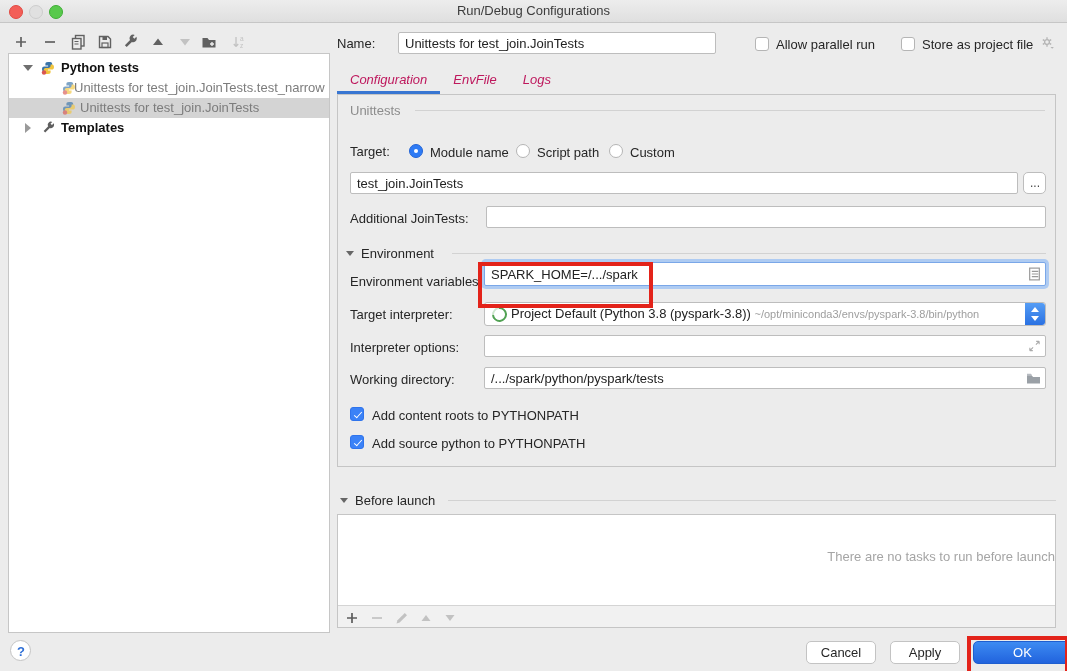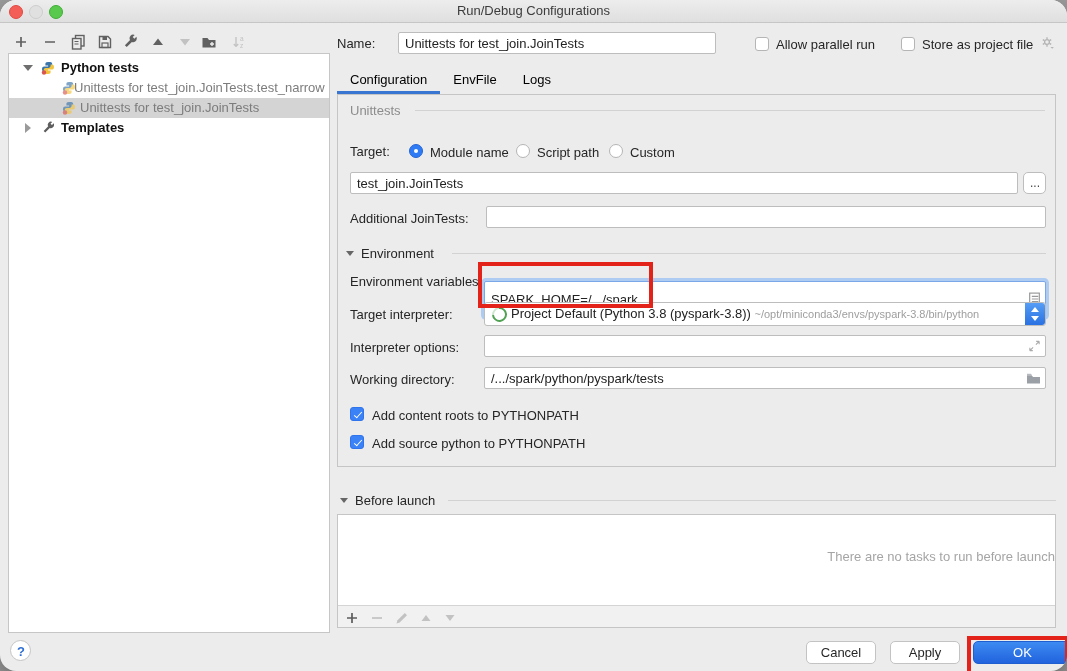--- a/index.html
+++ b/index.html
@@ -1,17 +1,17 @@
 <!DOCTYPE html>
 <html><head>
 <meta charset="utf-8">
 <style>
   html,body{margin:0;padding:0;background:#9e9e9e;font-family:"Liberation Sans",sans-serif;}
   #win{position:relative;width:1067px;height:671px;background:#ececec;overflow:hidden;
-       font-size:13px;color:#262626;border-radius:16px;box-shadow:0 10px 30px rgba(0,0,0,.4);}
+       font-size:13px;color:#262626;border-radius:0;box-shadow:0 10px 30px rgba(0,0,0,.4);}
   
   .titlebar{position:absolute;left:0;top:0;right:0;height:22px;
             background:linear-gradient(#ededed,#dfdfdf);border-bottom:1px solid #c6c6c6;}
   .title{position:absolute;left:0;right:0;top:3px;text-align:center;color:#3c3c3c;font-size:13px;}
   .tl{position:absolute;top:5px;width:12px;height:12px;border-radius:50%;display:inline-block;}
   .tl.red{left:9px;background:#f35e57;border:1px solid #e14942;}
   .tl.gray{left:29px;background:#e0e0e0;border:1px solid #cdcdcd;}
   .tl.green{left:49px;background:#58c94c;border:1px solid #3eae35;}
   
   .tbtn{position:absolute;top:32px;width:20px;height:20px;border:none;background:transparent;
@@ -38,21 +38,21 @@
       box-sizing:border-box;cursor:pointer;}
   .cb.on{background:#3b82f7;border-color:#2f74ec;}
   .cb.on::after{content:"";position:absolute;left:4.5px;top:1.5px;width:3px;height:7px;
       border:solid #fff;border-width:0 1.8px 1.8px 0;transform:rotate(42deg);}
   .radio{position:absolute;width:14px;height:14px;border:1px solid #b5b5b5;border-radius:50%;
       background:#fff;box-sizing:border-box;cursor:pointer;}
   .radio.sel{background:#2e7bf5;border-color:#2465d6;}
   .radio.sel::after{content:"";position:absolute;left:4px;top:4px;width:4px;height:4px;border-radius:50%;background:#fff;}
   
   .tabs{position:absolute;left:337px;top:66px;height:28px;display:flex;}
-  .tab{position:relative;padding:0 13px;line-height:28px;font-size:13px;color:#000000;cursor:pointer;}
+  .tab{position:relative;padding:0 13px;line-height:28px;font-size:13px;color:#be185d;cursor:pointer;font-style:italic;}
   .tab.active::after{content:"";position:absolute;left:0;right:0;bottom:0;height:3px;background:#3876d2;}
   
   .gpanel{position:absolute;left:337px;top:94px;width:719px;height:373px;border:1px solid #c5c5c5;
           box-sizing:border-box;background:#ececec;}
   .hline{position:absolute;height:1px;background:#d2d2d2;}
   .sect-arrow{position:absolute;width:0;height:0;border-left:4.5px solid transparent;
           border-right:4.5px solid transparent;border-top:5.5px solid #666;}
   .field{position:absolute;background:#fff;border:1px solid #bdbdbd;box-sizing:border-box;border-radius:2px;}
   .field input{position:absolute;left:0;top:0;width:100%;height:100%;border:none;background:transparent;
           font-family:"Liberation Sans",sans-serif;font-size:13px;color:#222;padding:0 6px;box-sizing:border-box;outline:none;}
@@ -223,21 +223,21 @@
   <button class="browse" style="left:1023px;top:172px">...</button>
 
   <span class="lbl" style="left:350px;top:211px">Additional JoinTests:</span>
   <input class="txt" style="left: 486px; top: 206px; width: 560px; height: 22px;" value="">
 
   <span class="sect-arrow" style="left:346px;top:251px"></span>
   <span class="lbl" style="left:361px;top:246px">Environment</span>
   <div class="hline" style="left:452px;top:253px;width:594px"></div>
 
   <span class="lbl" style="left:350px;top:274px">Environment variables:</span>
-  <div class="field focusring" style="left:484px;top:281px;width:562px;height:36px">
+  <div class="field focusring" style="left:484px;top:262px;width:562px;height:24px">
     <input value="SPARK_HOME=/.../spark" style="">
     <span class="ficon">
       <svg width="13" height="15" viewBox="0 0 12 14">
           <rect x="1.5" y="1.5" width="9" height="11" fill="#fff" stroke="#999" stroke-width="1.1"></rect>
           <path d="M3.5 4.5h6M3.5 7h6M3.5 9.5h6" stroke="#999" stroke-width="1.1"></path>
         </svg>
     </span>
   </div>
 
   <span class="lbl" style="left:350px;top:307px">Target interpreter:</span>

